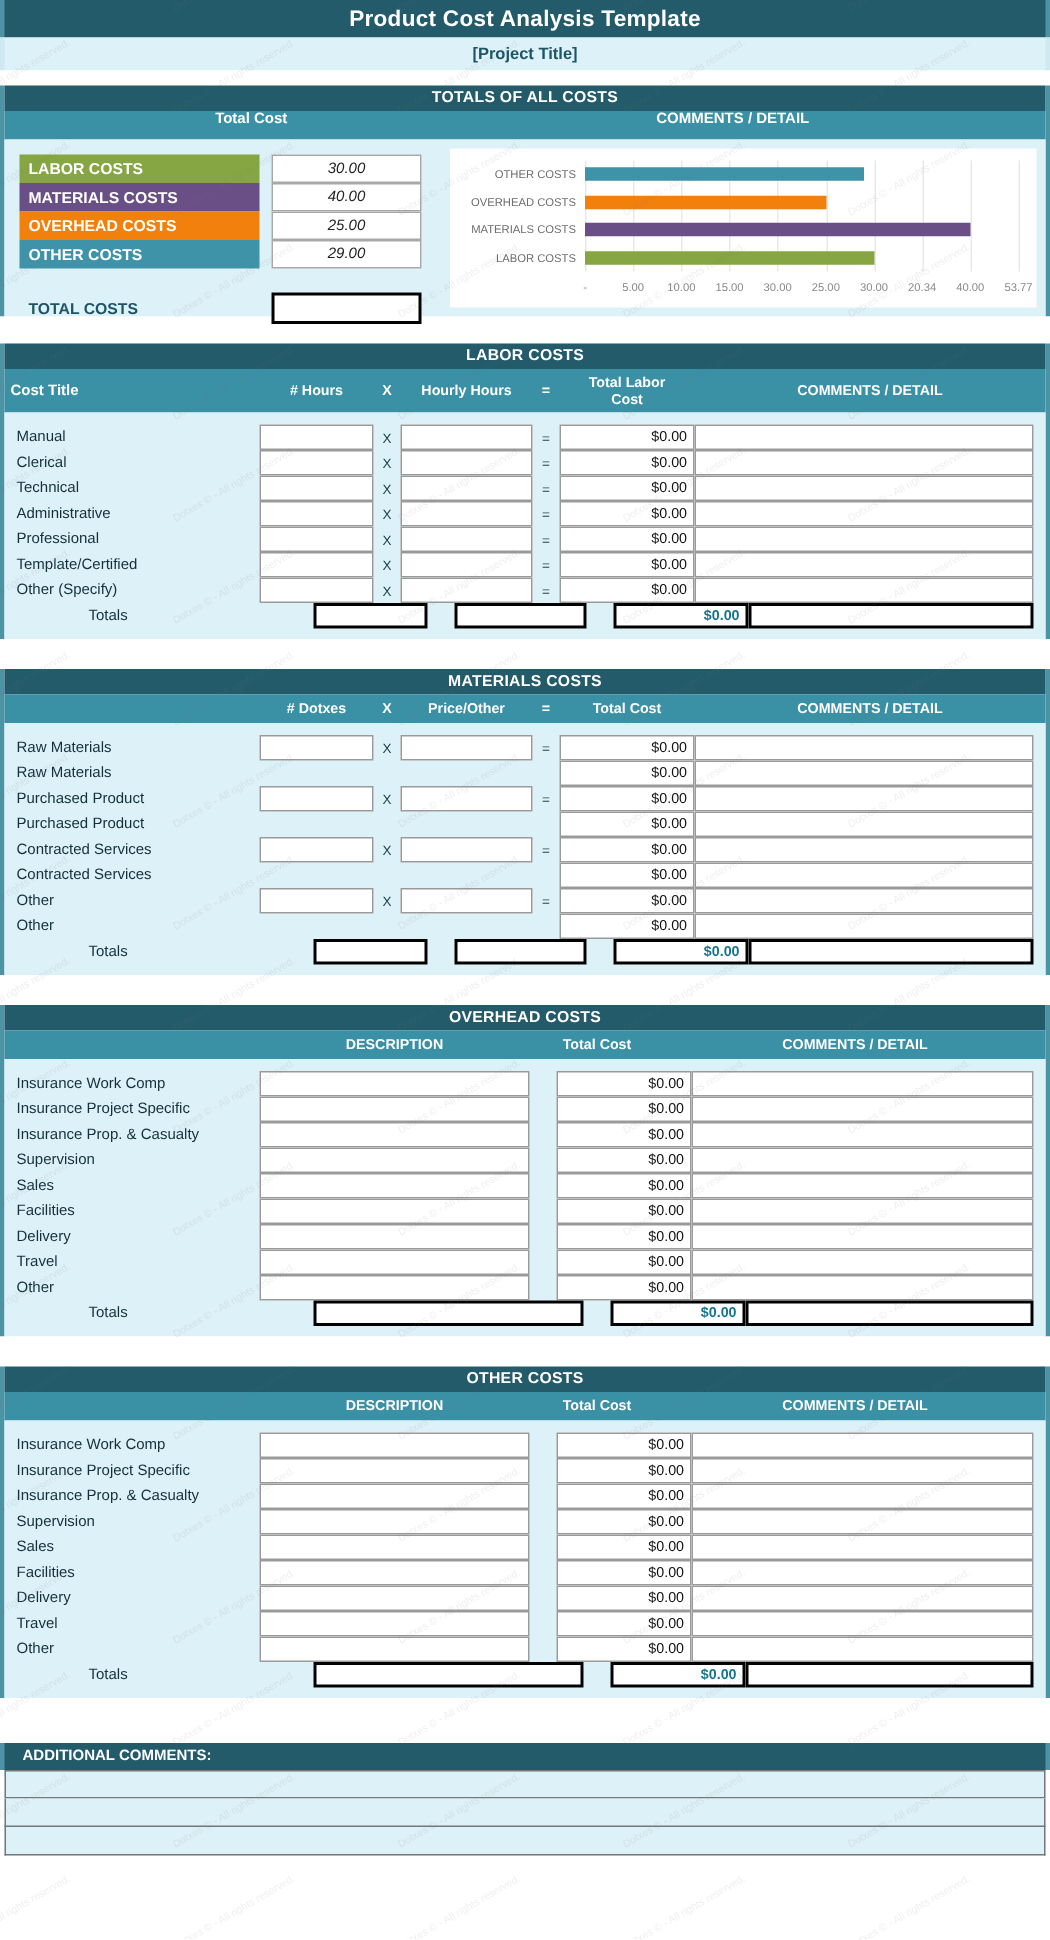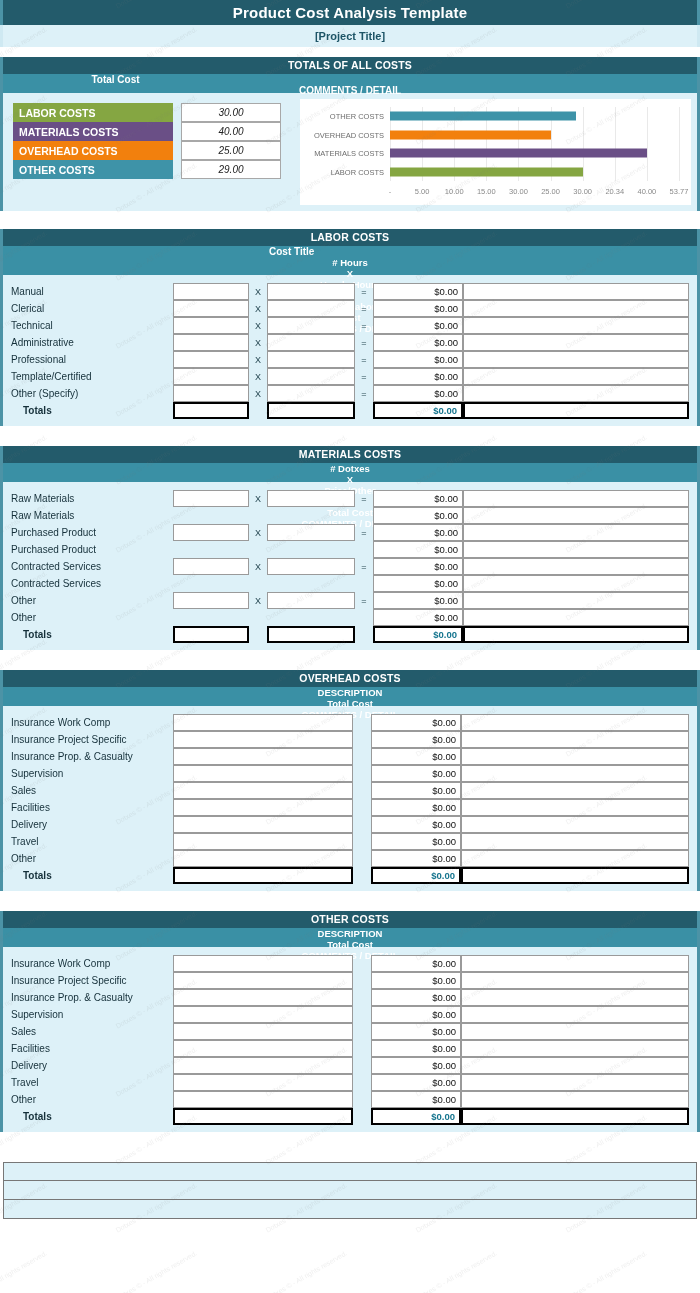--- a/index.html
+++ b/index.html
@@ -29,21 +29,20 @@
     background: #235b6b;
     color: #ffffff;
     font-weight: bold;
     text-align: center;
     letter-spacing: .2px;
   }
   .band-mid {
     background: #3a90a5;
     color: #ffffff;
     font-weight: bold;
-    flex-direction: column;
   }
 
   
   .doc-title {
     height: 25px;
     line-height: 25px;
     font-size: 15px;
     border-left: 3px solid #4c93a6;
     border-right: 3px solid #4c93a6;
     box-sizing: border-box;
@@ -245,22 +244,23 @@
   .d-title {
     width: 170px;
     padding-left: 8px;
     box-sizing: border-box;
     font-size: 10px;
     color: #15303a;
     display: flex;
     align-items: center;
   }
   .d-title.totals-lbl {
-    font-weight: bold;
+    font-weight: normal;
     padding-left: 20px;
+    margin-left: 36px;
   }
   .cellbox {
     background: #ffffff;
     border: 1px solid #9a9a9a;
     box-sizing: border-box;
     display: flex;
     align-items: center;
   }
   .cellbox.thick { border: 2px solid #000000; }
   .cellbox.money {
@@ -358,20 +358,24 @@
         </div>
         <div class="cat-row">
           <div class="cat-label cat-c-overhead">OVERHEAD COSTS</div>
           <div class="cat-value">25.00</div>
         </div>
         <div class="cat-row">
           <div class="cat-label cat-c-other">OTHER COSTS</div>
           <div class="cat-value">29.00</div>
         </div>
 
+        <div class="total-row">
+          <div class="tr-label">TOTAL COSTS</div>
+          <div class="tr-box"></div>
+        </div>
       </div>
 
       <div class="chart-wrap">
         <div class="chart" id="chart-root">
           <div class="chart-plot" id="chart-plot">
               <div class="grid-line" style="left: 0%;"></div>
               <div class="grid-line" style="left: 11.1111%;"></div>
               <div class="grid-line" style="left: 22.2222%;"></div>
               <div class="grid-line" style="left: 33.3333%;"></div>
               <div class="grid-line" style="left: 44.4444%;"></div>
@@ -768,20 +772,21 @@
           <div class="op-slot"></div>
           <div class="t-slot cellbox thick money blue">$0.00</div>
           <div class="c-slot cellbox thick"></div>
         </div>
       </div>
   </div>
 
   <div class="gap" style="height:30px"></div>
 
   <div>
+    <div class="addl-head">ADDITIONAL COMMENTS:</div>
     <div id="addl-lines">
         <div class="addl-row first"></div>
         <div class="addl-row"></div>
         <div class="addl-row"></div>
       </div>
   </div>
 
   <div class="wm" id="watermark-layer">
       <span style="left: -40px; top: -20px;">Dotxes © - All rights reserved.</span>
       <span style="left: 110px; top: -20px;">Dotxes © - All rights reserved.</span>

